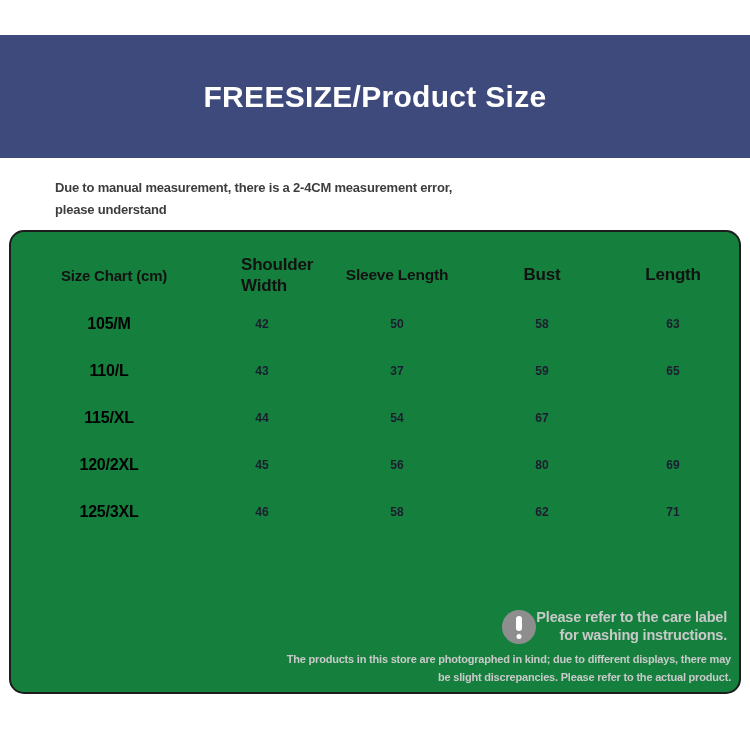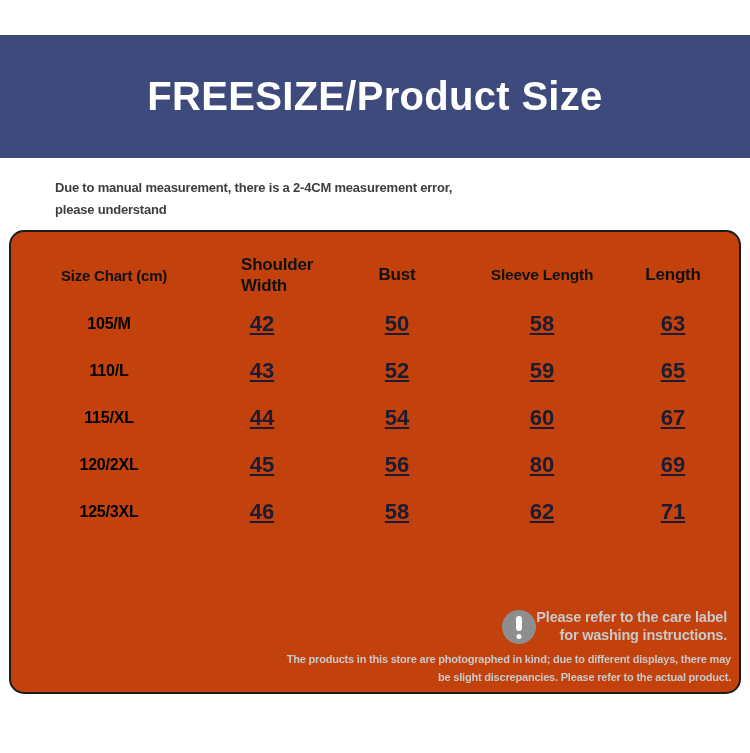--- a/index.html
+++ b/index.html
@@ -8,48 +8,48 @@
     position:relative;width:750px;height:753px;background:#ffffff;
     font-family:"Liberation Sans",sans-serif;overflow:hidden;
   }
   
   .banner{
     position:absolute;top:35px;left:0;width:750px;height:123px;
     background:var(--banner_bg,#3e4a7c);
     display:flex;align-items:center;justify-content:center;
   }
   .banner-title{
-    color:var(--banner_text,#ffffff);font-size:40px;font-weight:700;letter-spacing:.3px;
+    color:var(--banner_text,#ffffff);font-size:30px;font-weight:700;letter-spacing:.3px;
   }
   
   .disclaimer{
     position:absolute;top:177px;left:55px;width:660px;
     color:var(--disclaimer_text,#3d3d3d);
     font-size:13px;font-weight:700;line-height:22px;letter-spacing:-.2px;
   }
   
   .size-box{
     position:absolute;top:230px;left:9px;width:732px;height:464px;
     box-sizing:border-box;border:2px solid var(--table_border,#1c1c1c);
-    border-radius:15px;padding-top:18px;background:#c2410c;
+    border-radius:15px;padding-top:18px;background:#15803d;
   }
   .thead,.trow{
     display:grid;grid-template-columns:196px 110px 160px 130px 132px;
     align-items:center;
   }
   .thead{height:50px;}
   .trow{height:47px;}
   .tcell{text-align:center;}
   .th{font-weight:700;color:var(--table_text,#111111);font-size:17px;letter-spacing:-.2px;}
   .th-size{font-size:15px;padding-left:10px;}
   .th-shoulder{text-align:left;padding-left:34px;line-height:21px;}
   .th-shoulder .wrap{display:inline-block;width:96px;}
   .th-sleeve{font-size:15.5px;}
   .size-label{font-weight:700;color:#000000;font-size:16px;letter-spacing:-.2px;}
-  .value{font-weight:700;color:var(--value_text,#1c1c30);font-size:22px;text-decoration:underline;}
+  .value{font-weight:700;color:var(--value_text,#1c1c30);font-size:12px;}
   
   .care-notice{
     position:absolute;top:377px;right:12px;
     display:flex;align-items:center;
   }
   .icon-circle{
     position:relative;width:34px;height:34px;border-radius:50%;
     background:var(--icon_bg,#8e8e8e);flex:0 0 auto;
   }
   .icon-circle .bar{
@@ -82,45 +82,44 @@
   <div class="disclaimer">
     <div>Due to manual measurement, there is a 2-4CM measurement error,</div>
     <div>please understand</div>
   </div>
 
   <div class="size-box">
 
     <div class="thead">
       <div class="tcell th th-size">Size Chart (cm)</div>
       <div class="tcell th th-shoulder"><span class="wrap">Shoulder Width</span></div>
+      <div class="tcell th th-sleeve">Sleeve Length</div>
       <div class="tcell th">Bust</div>
-      <div class="tcell th th-sleeve">Sleeve Length</div>
       <div class="tcell th">Length</div>
     </div>
 
     <div>
         <div class="trow">
           <div class="tcell size-label">105/M</div>
           <div class="tcell value">42</div>
           <div class="tcell value">50</div>
           <div class="tcell value">58</div>
           <div class="tcell value">63</div>
         </div>
         <div class="trow">
           <div class="tcell size-label">110/L</div>
           <div class="tcell value">43</div>
-          <div class="tcell value">52</div>
+          <div class="tcell value">37</div>
           <div class="tcell value">59</div>
           <div class="tcell value">65</div>
         </div>
         <div class="trow">
           <div class="tcell size-label">115/XL</div>
           <div class="tcell value">44</div>
           <div class="tcell value">54</div>
-          <div class="tcell value">60</div>
           <div class="tcell value">67</div>
         </div>
         <div class="trow">
           <div class="tcell size-label">120/2XL</div>
           <div class="tcell value">45</div>
           <div class="tcell value">56</div>
           <div class="tcell value">80</div>
           <div class="tcell value">69</div>
         </div>
         <div class="trow">

